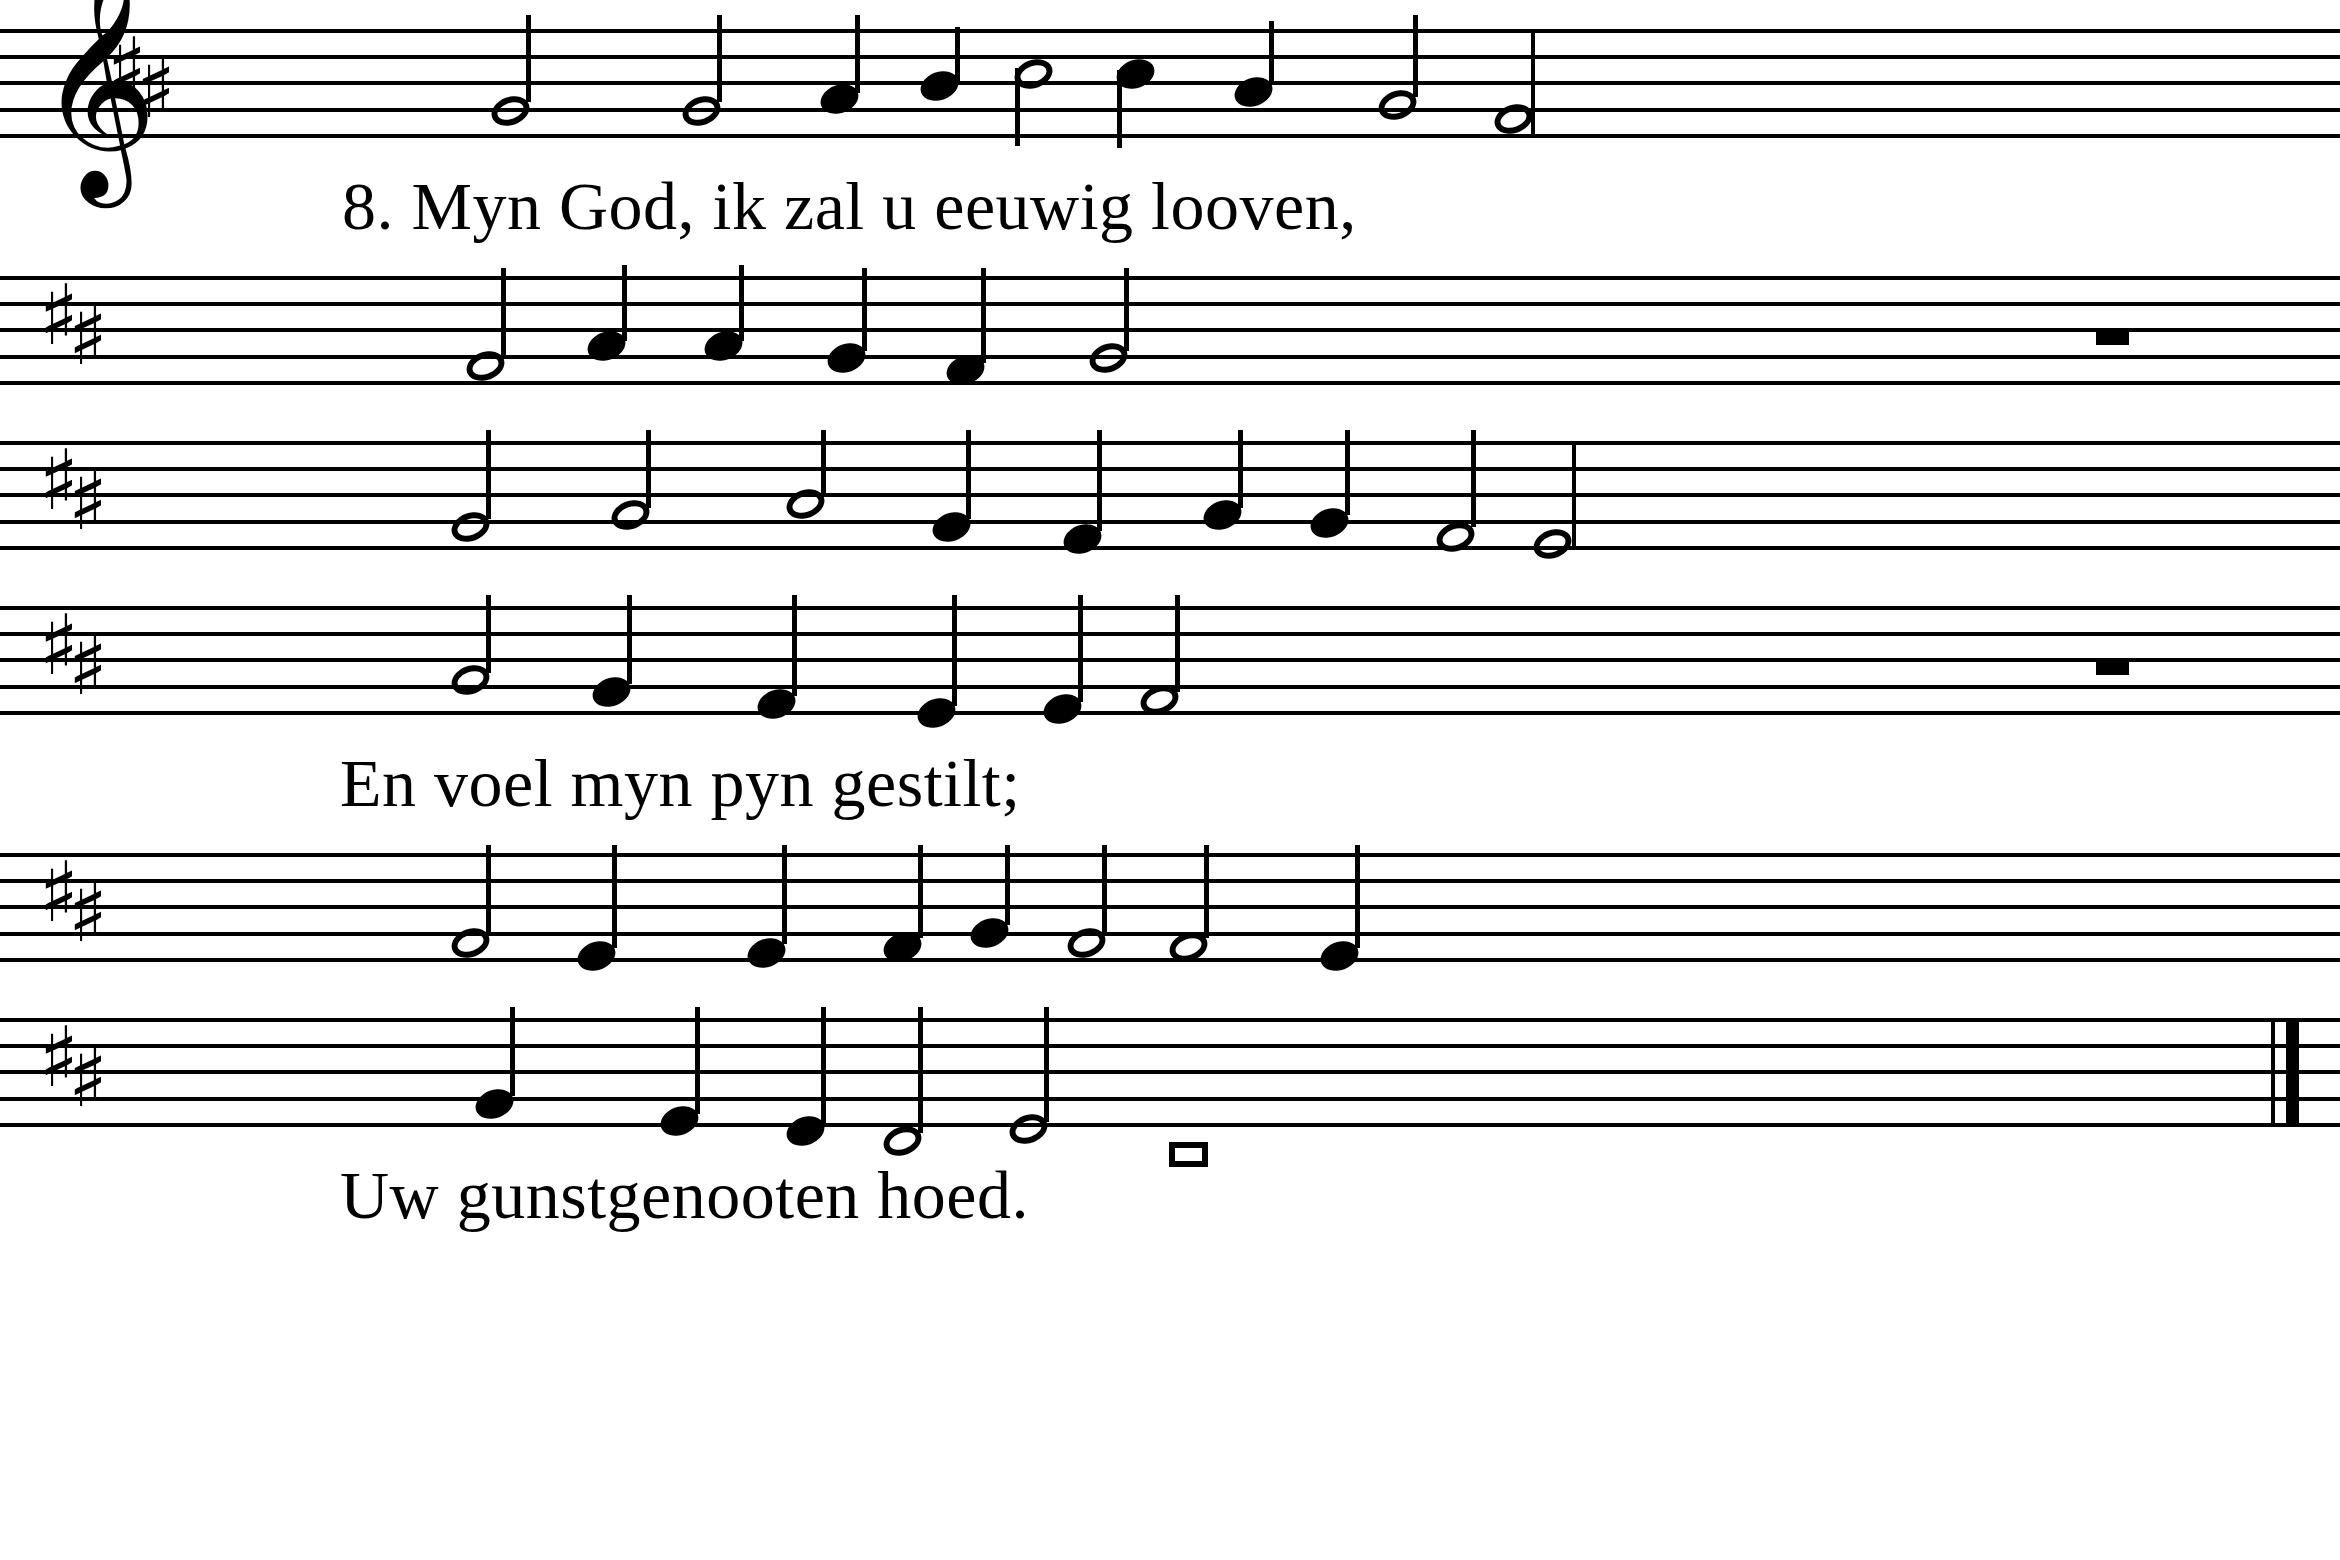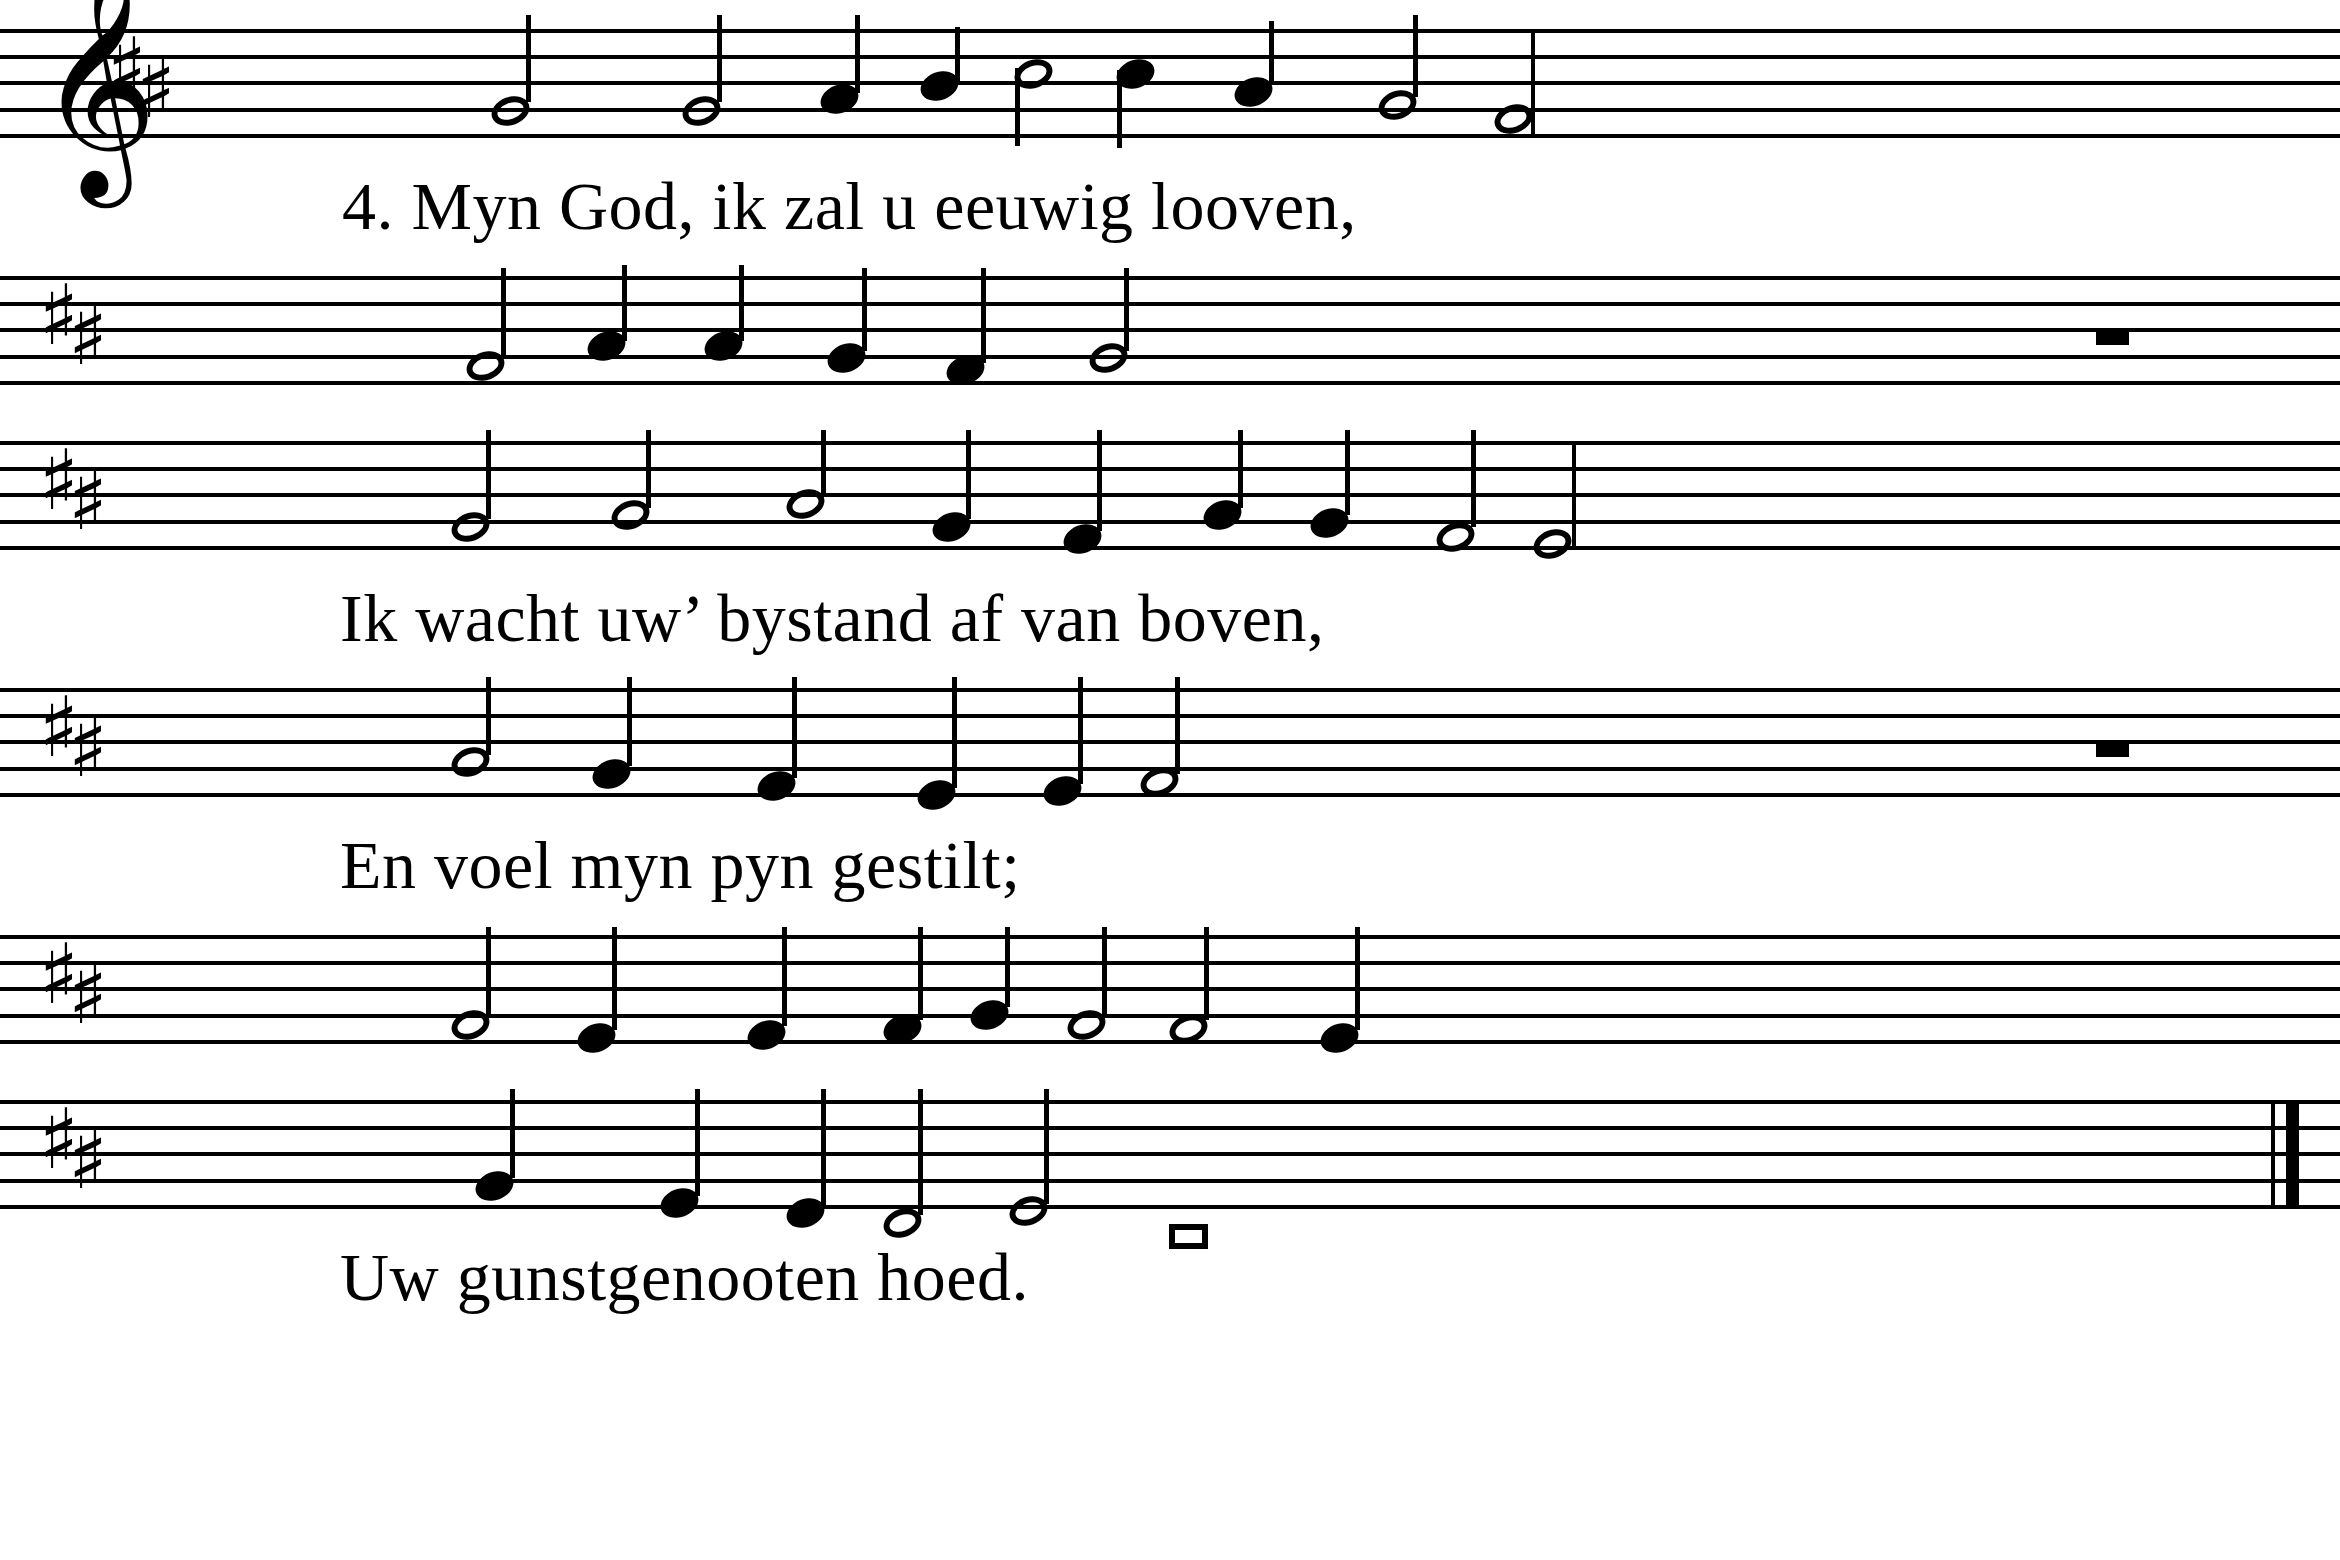--- a/index.html
+++ b/index.html
@@ -173,21 +173,21 @@
       <div class="note filled" style="left:1234px; top:78px;"></div>
       <div class="stem" style="left:1269px; top:21.3px; height:62px;"></div>
 
       <div class="note open" style="left:1378px; top:91px;"></div>
       <div class="stem" style="left:1413px; top:14.6px; height:82px;"></div>
 
       <div class="note open" style="left:1494px; top:105px;"></div>
 
       <div class="bar" style="left:1531px;"></div>
     </div>
-    <div class="lyric first">4. Myn God, ik zal u eeuwig looven,</div>
+    <div class="lyric first">8. Myn God, ik zal u eeuwig looven,</div>
   </div>
 
   <div class="system">
     <div class="staff">
       <div class="lines">
         <i></i>
           <i></i>
           <i></i>
           <i></i>
           <i></i>
@@ -250,21 +250,20 @@
       <div class="note filled" style="left:1310px; top:97px;"></div>
       <div class="stem" style="left:1345px; top:17.5px; height:85px;"></div>
 
       <div class="note open" style="left:1436px; top:111px;"></div>
       <div class="stem" style="left:1471px; top:17.5px; height:97px;"></div>
 
       <div class="note open" style="left:1533px; top:118px;"></div>
 
       <div class="bar" style="left:1572px;"></div>
     </div>
-    <div class="lyric">Ik wacht uw’ bystand af van boven,</div>
   </div>
 
   <div class="system">
     <div class="staff">
       <div class="lines">
         <i></i>
           <i></i>
           <i></i>
           <i></i>
           <i></i>

